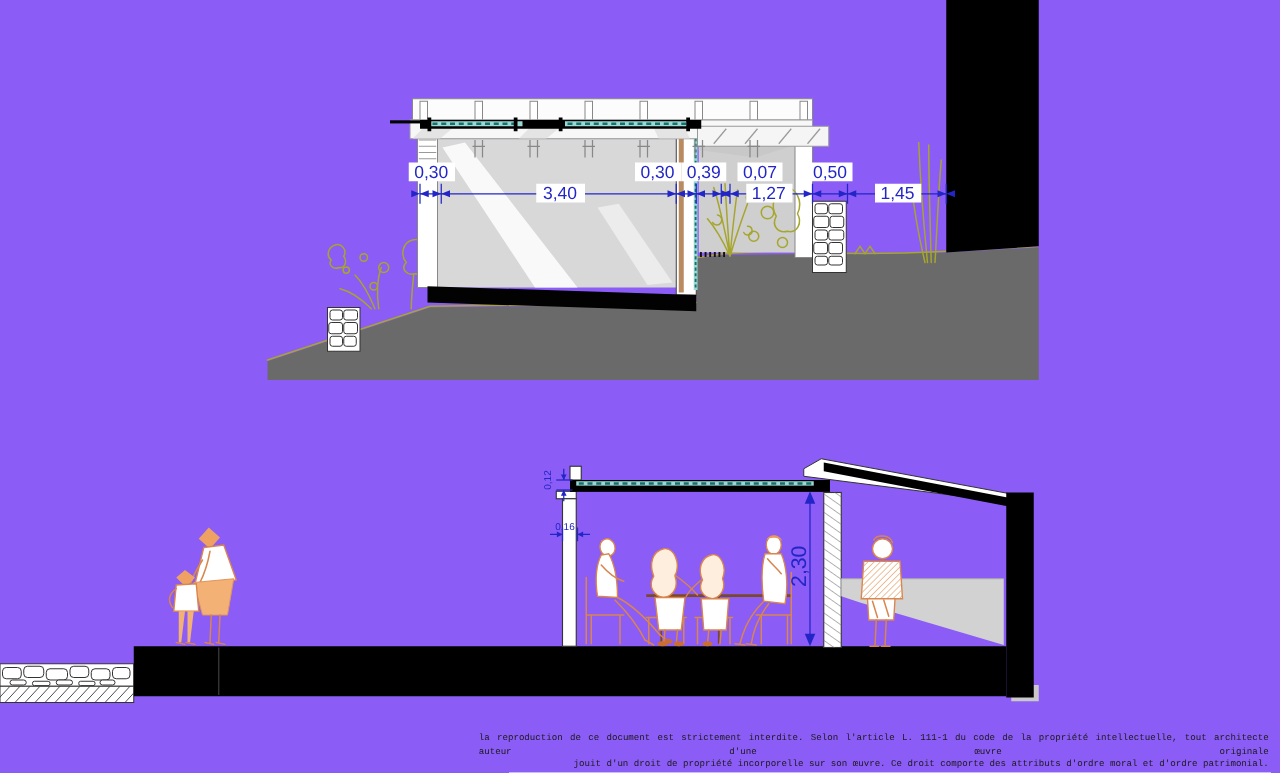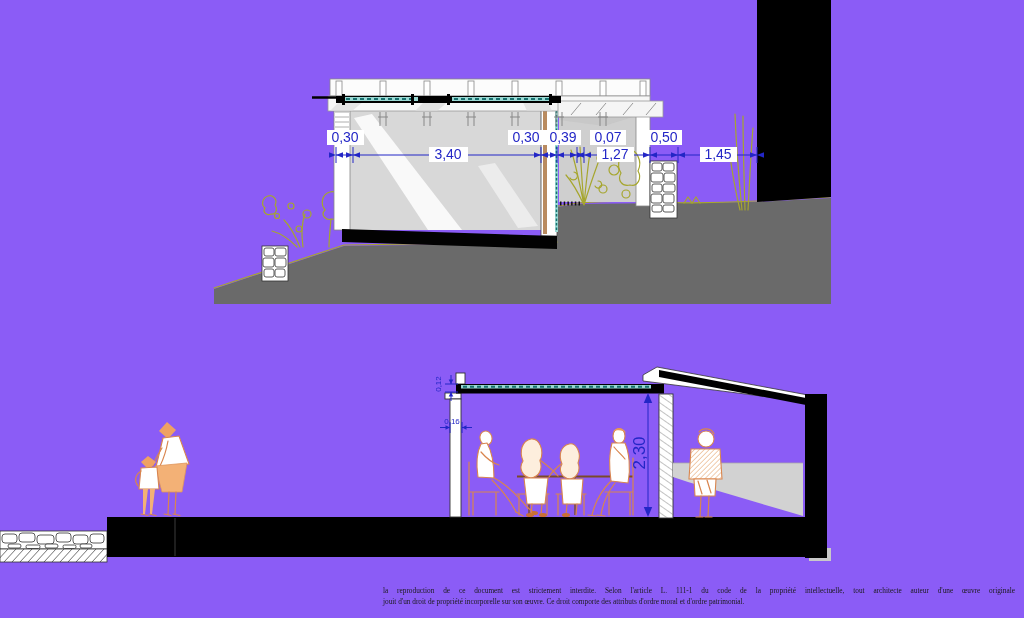--- a/index.html
+++ b/index.html
@@ -15,23 +15,23 @@
   .dimtxtL{fill:var(--blue);font-size:17px;}
   .dimtxtS{fill:var(--blue);font-size:8px;}
   .dimln{stroke:var(--blue);stroke-width:1;fill:none;}
   .dimar{fill:var(--blue);stroke:none;}
   .ol{stroke:var(--olive);stroke-width:1.2;fill:none;stroke-linecap:round;}
   .or{stroke:var(--orange);stroke-width:1.2;fill:none;stroke-linecap:round;}
   .orw{stroke:var(--orange);stroke-width:1.1;fill:#fff;}
   .stone{fill:#fff;stroke:#333;stroke-width:0.8;}
   .gray-outline{fill:#fff;stroke:#888;stroke-width:0.8;}
   #footer{position:absolute;left:383px;top:586px;width:632px;color:#1a1a1a;
-          font-size:7.3px;line-height:10.5px;font-family:Liberation Serif, serif;}
+          font-size:7.3px;line-height:10.5px;font-family:Liberation Mono, monospace;}
   #footer .l1{text-align:justify;text-align-last:justify;}
-  #footer .l2{text-align:left;}
+  #footer .l2{text-align:right;}
 </style>
 </head>
 <body>
 
 <div id="page">
 <svg width="1024" height="618" viewBox="0 0 1024 618">
 <defs>
   <pattern id="whatch" width="6" height="6" patternUnits="userSpaceOnUse" patternTransform="rotate(-55)">
     <line x1="0" y1="0" x2="0" y2="6" stroke="#777" stroke-width="0.9"></line>
   </pattern>

